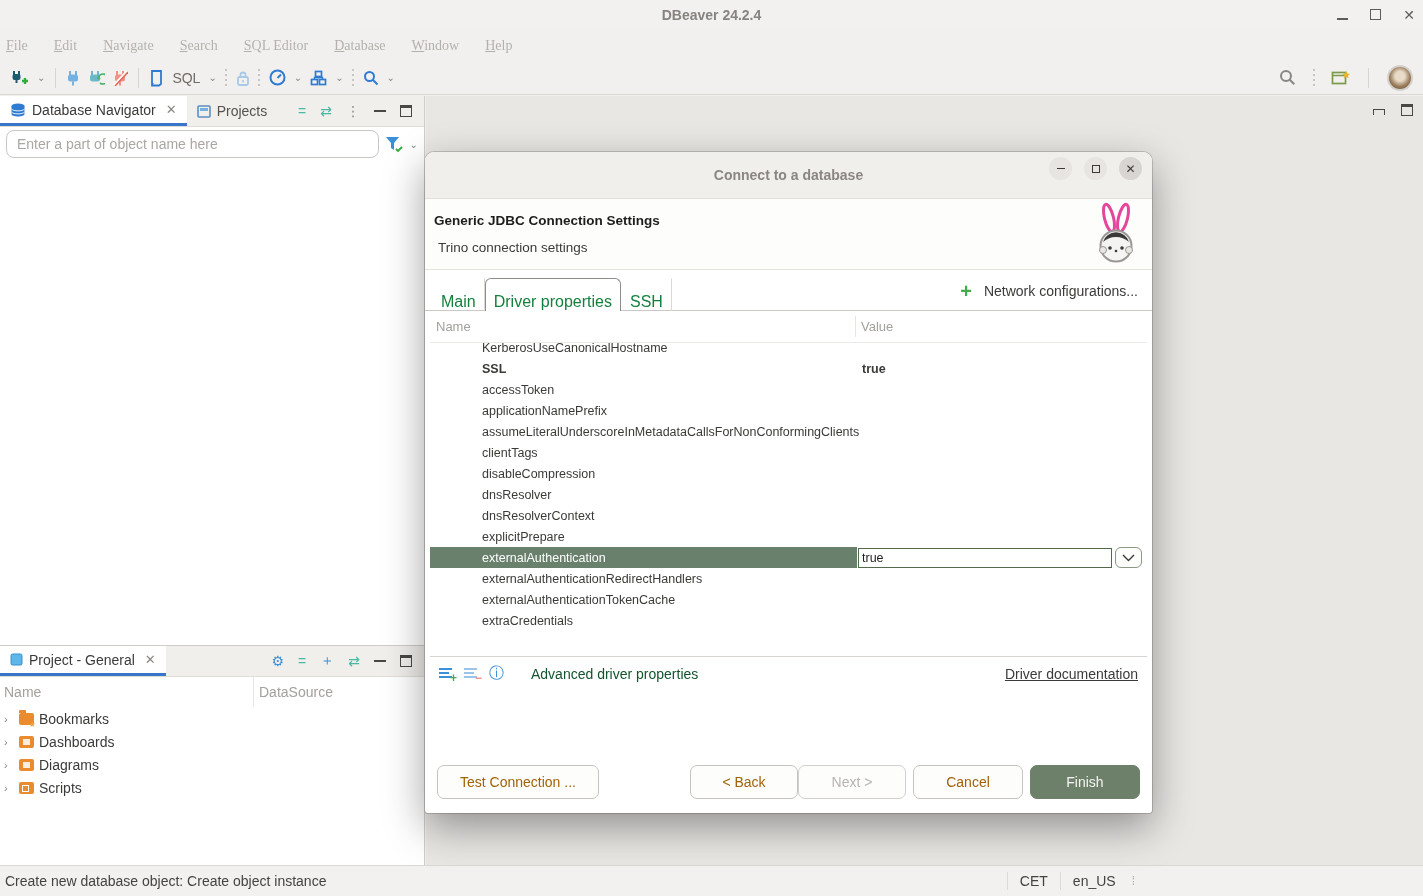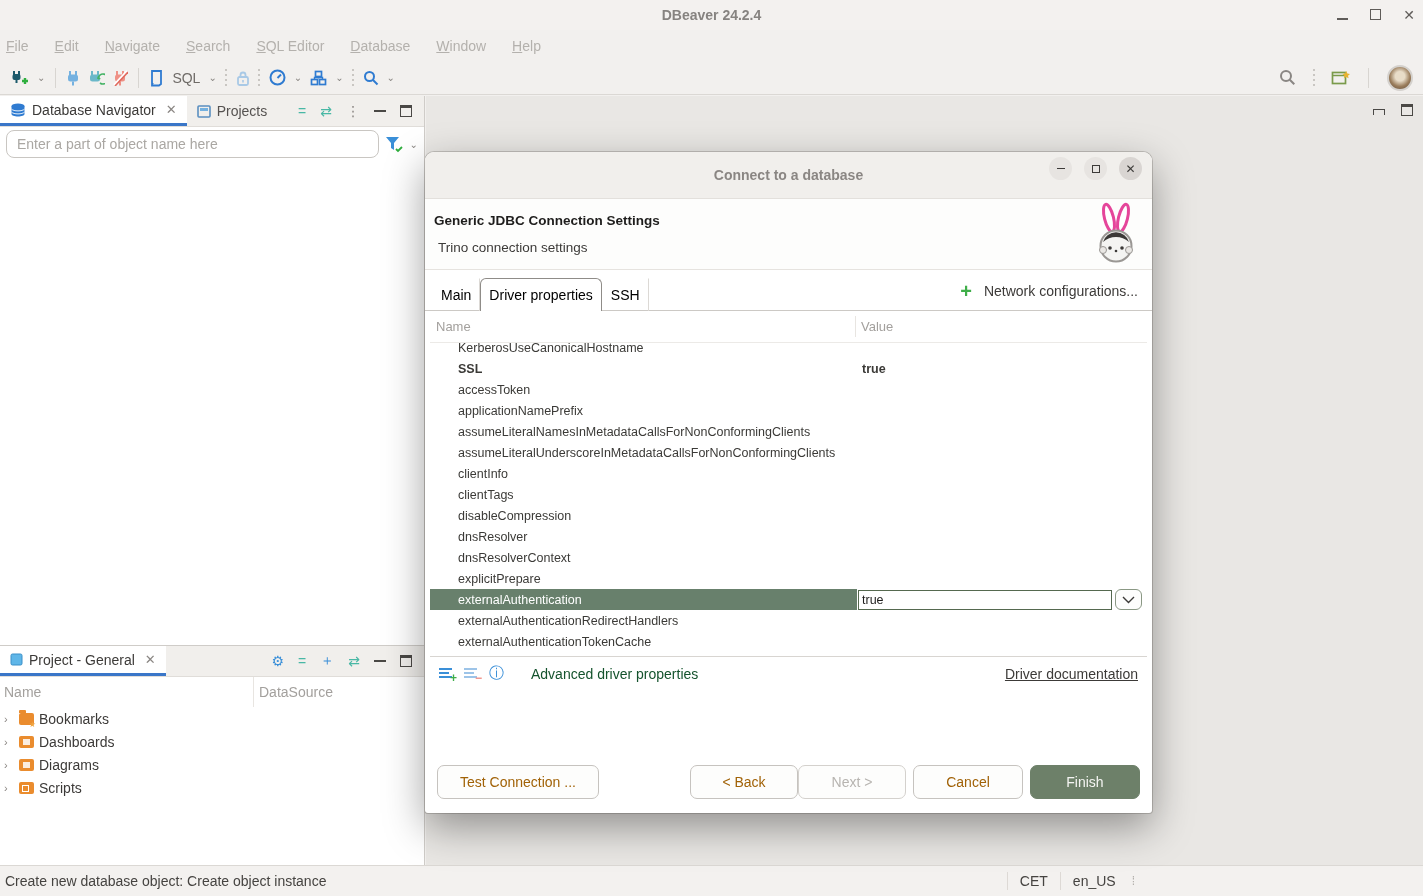--- a/index.html
+++ b/index.html
@@ -13,21 +13,21 @@
   #titlebar .title { font-size:14px; font-weight:bold; color:#868380; }
   .winctl { position:absolute; top:0; right:8px; height:30px; display:flex; align-items:center; gap:22px; }
   .winctl span { color:#5f5c59; font-size:14px; cursor:default; }
   .wc-min { display:inline-block; width:11px; height:2px; background:#5f5c59; }
   .wc-max { display:inline-block; width:11px; height:11px; border:1.5px solid #5f5c59; }
   .wc-close { font-size:15px; line-height:11px; }
 
   
   #menubar { position:absolute; top:30px; left:0; width:100%; height:31px;
     display:flex; align-items:center; padding-left:6px; gap:26px; }
-  .menu-item { display:inline-block; font-size:14px; color:#b4b1ad; }
+  .menu-item { display:inline-block; font-size:14px; color:#b4b1ad;font-family:Liberation Serif, serif; }
   .menu-item::first-letter { text-decoration:underline; }
 
   
   #toolbar { position:absolute; top:61px; left:0; width:100%; height:34px;
     border-bottom:1px solid #dbd8d4; display:flex; align-items:center; padding:0 10px; }
   .tb-group { display:flex; align-items:center; gap:8px; }
   .tb-sep { width:1px; height:20px; background:#d8d5d1; margin:0 10px; }
   .tb-dots { width:3px; height:18px; margin:0 8px;
     background-image:repeating-linear-gradient(#c9c6c2 0 2px, transparent 2px 5px); background-size:2px 100%; background-repeat:no-repeat; background-position:center; }
   .chev { color:#8a8683; font-size:10px; }
@@ -109,40 +109,40 @@
   .dlg-btn .mn { width:8px; height:1.5px; background:#3c3a38; }
 
   #dlg-header { position:relative; height:71px; border-bottom:1px solid #e6e3df; background:#fdfdfc; }
   #dlg-heading { position:absolute; left:9px; top:14px; font-size:13.5px; font-weight:bold; color:#1e1d1c; }
   #dlg-subheading { position:absolute; left:13px; top:41px; font-size:13.5px; color:#3c3a38; }
   #rabbit { position:absolute; right:12px; top:3px; }
 
   #dlg-tabs { position:relative; height:41px; padding:8px 7px 0 7px; }
   #dlg-tabs::after { content:""; position:absolute; left:0; right:0; bottom:0; height:1px; background:#ccc9c5; }
   .dtab-row { display:flex; height:33px; position:relative; z-index:2; }
-  .dtab { padding:0 8px; display:flex; align-items:center; font-size:14px; color:#000000;
+  .dtab { padding:0 8px; display:flex; align-items:flex-end; font-size:16px; color:#15803d;
     border:1px solid transparent; border-bottom:none; }
   .dtab.active { background:#fff; border-color:#8f8c88; border-radius:6px 6px 0 0;
     box-shadow:0 1px 0 #fff; }
   .dtab:not(.active) { border-right:1px solid #dcd9d5; }
   #netcfg { position:absolute; right:14px; top:12px; display:flex; align-items:center; gap:12px; }
   #netcfg .plus { color:#3fae49; font-size:20px; font-weight:bold; line-height:18px; }
   #netcfg .lbl { font-size:14px; color:#3c3a38; }
 
   #grid-header { position:relative; height:32px; display:flex; align-items:center; font-size:13px;
     color:#a3a09d; border-bottom:1px solid #eceae7; margin:0 5px; }
   #grid-header .h1 { width:425px; padding-left:6px; }
   #grid-header .h2 { border-left:1px solid #e8e5e1; padding-left:5px; height:70%;
     display:flex; align-items:center; flex:1; }
 
   #grid-viewport { position:relative; height:314px; margin:0 5px; overflow:hidden;
     border-bottom:1px solid #d8d5d1; }
   #grid-rows { margin-top:-6px; }
   .prop-row { position:relative; height:21px; display:flex; align-items:center; font-size:12.5px; color:#3b3a37; }
-  .prop-name { margin-left:28px; white-space:nowrap; }
+  .prop-name { margin-left:52px; white-space:nowrap; }
   .prop-value { position:absolute; left:432px; white-space:nowrap; }
   .prop-row.bold .prop-name, .prop-row.bold .prop-value { font-weight:bold; }
   .prop-row.selected { background:linear-gradient(to right, #68806c 0, #68806c 427px, transparent 427px); }
   .prop-row.selected .prop-name { color:#fff; }
   .prop-editor { display:none; }
   .prop-row.has-editor .prop-editor { display:flex; position:absolute; left:428px; top:0; height:21px;
     align-items:center; gap:3px; }
   .editor-input { width:254px; height:20px; border:1px solid #55694f; font-size:12.5px;
     padding:0 3px; color:#1e1d1c; font-family:inherit; outline:none; background:#fff; }
   .editor-drop { width:27px; height:21px; border:1px solid #8a9884; border-radius:6px;
@@ -488,37 +488,27 @@
             <span class="prop-value"></span>
 
           </div>
 
           <div class="prop-row">
             <span class="prop-name">applicationNamePrefix</span>
             <span class="prop-value"></span>
 
           </div>
 
-          <div class="prop-row">
-            <span class="prop-name">assumeLiteralNamesInMetadataCallsForNonConformingClients</span>
-            <span class="prop-value"></span>
-
-          </div>
 
           <div class="prop-row">
             <span class="prop-name">assumeLiteralUnderscoreInMetadataCallsForNonConformingClients</span>
             <span class="prop-value"></span>
 
           </div>
 
-          <div class="prop-row">
-            <span class="prop-name">clientInfo</span>
-            <span class="prop-value"></span>
-
-          </div>
 
           <div class="prop-row">
             <span class="prop-name">clientTags</span>
             <span class="prop-value"></span>
 
           </div>
 
           <div class="prop-row">
             <span class="prop-name">disableCompression</span>
             <span class="prop-value"></span>

